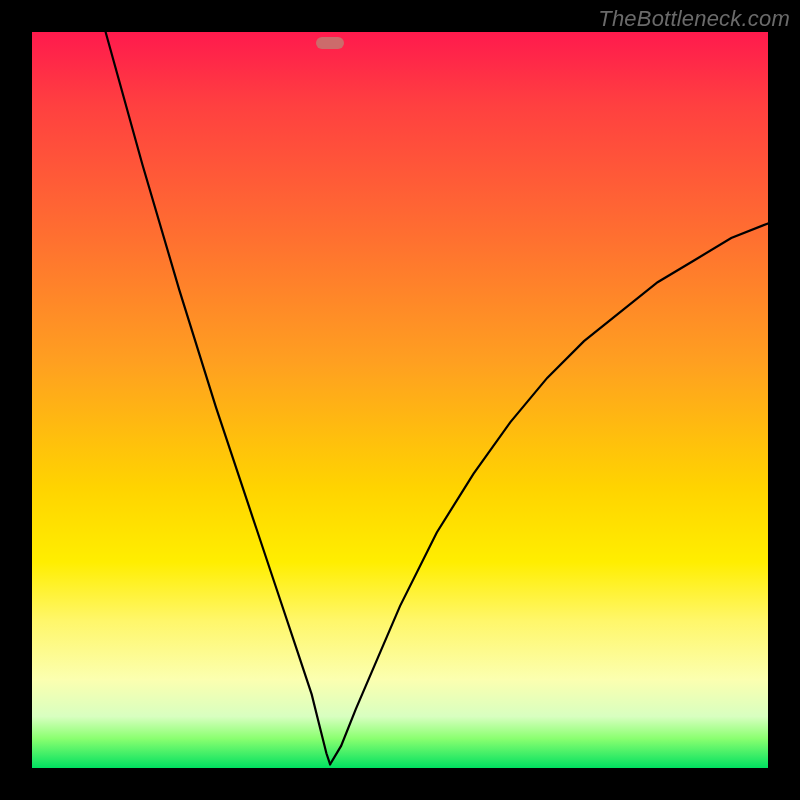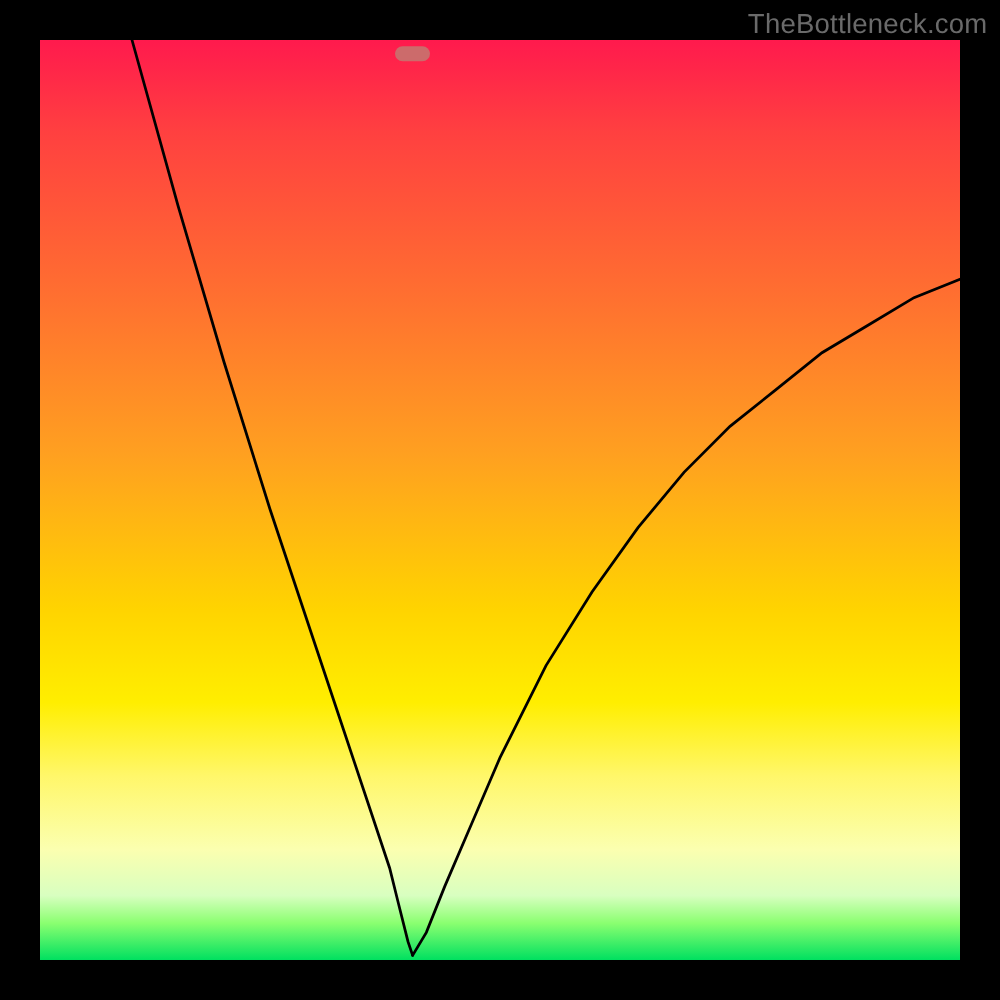--- a/index.html
+++ b/index.html
@@ -9,20 +9,21 @@
     height: 800px;
     overflow: hidden;
     background: #000;
     font-family: Arial, Helvetica, sans-serif;
   }
   .frame {
     position: relative;
     width: 800px;
     height: 800px;
     background: #000;
+    font-style: italic;
   }
   .plot-area {
     position: absolute;
     left: 32px;
     top: 32px;
     width: 736px;
     height: 736px;
     
     background: linear-gradient(
       to bottom,

